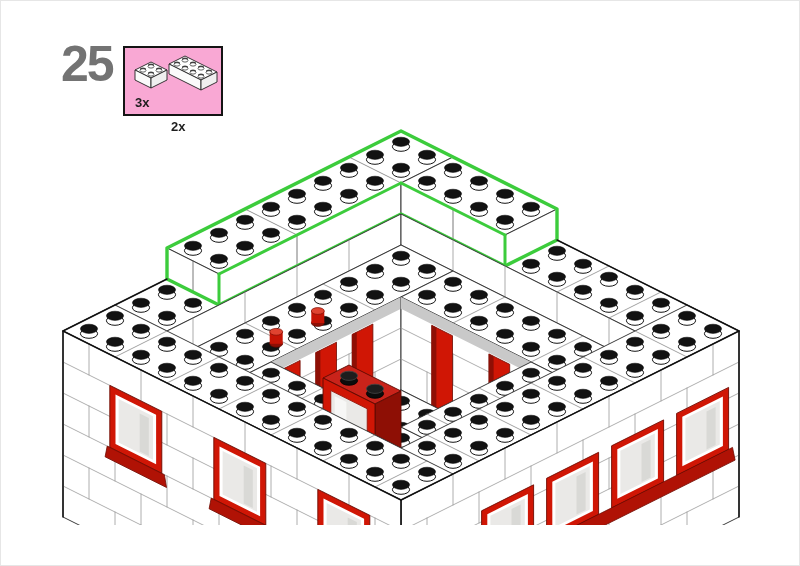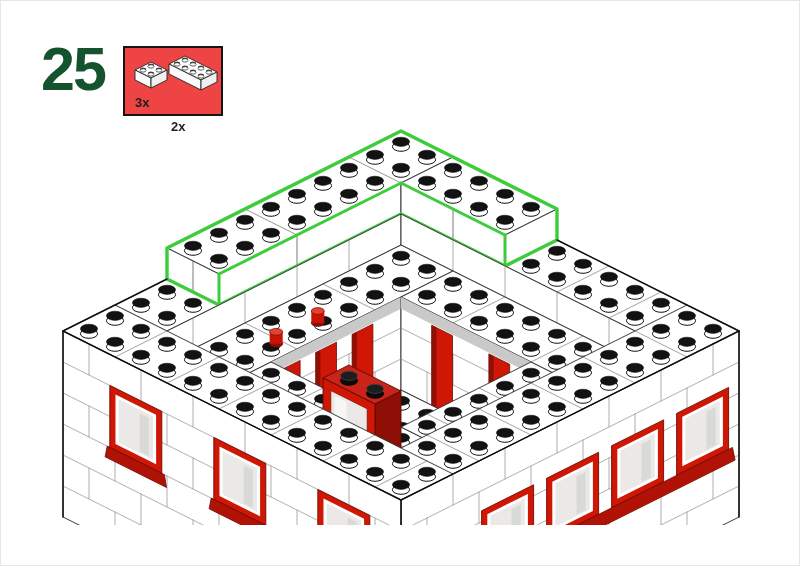--- a/index.html
+++ b/index.html
@@ -1,21 +1,21 @@
 <!DOCTYPE html>
 <html><head>
 <meta charset="utf-8">
 <style>
   html,body{margin:0;padding:0;background:#fff;}
   .page{position:relative;width:800px;height:566px;background:#ffffff;border:1px solid #e6e6e6;
         box-sizing:border-box;overflow:hidden;font-family:"Liberation Sans",sans-serif;}
-  .step-number{position:absolute;left:40px;top:38px;font-size:61px;font-weight:bold;
-        letter-spacing:-2px;line-height:1;color:#14532d;}
+  .step-number{position:absolute;left:60px;top:38px;font-size:50px;font-weight:bold;
+        letter-spacing:-2px;line-height:1;color:#737373;}
   .parts-box{position:absolute;left:122px;top:45px;width:100px;height:70px;
-        background:#ef4444;border:2px solid #141414;box-sizing:border-box;}
+        background:#f9a8d4;border:2px solid #141414;box-sizing:border-box;}
   .parts-box svg{position:absolute;left:0;top:0;}
   .part-label{position:absolute;font-size:13px;font-weight:bold;color:#1e1e1e;}
   #label-3x{left:10px;top:47px;}
   #label-2x{left:46px;top:47px;margin-top:24px;}
   #scene{position:absolute;left:0;top:0;}
 </style>
 </head>
 <body>
 
 <div class="page">

